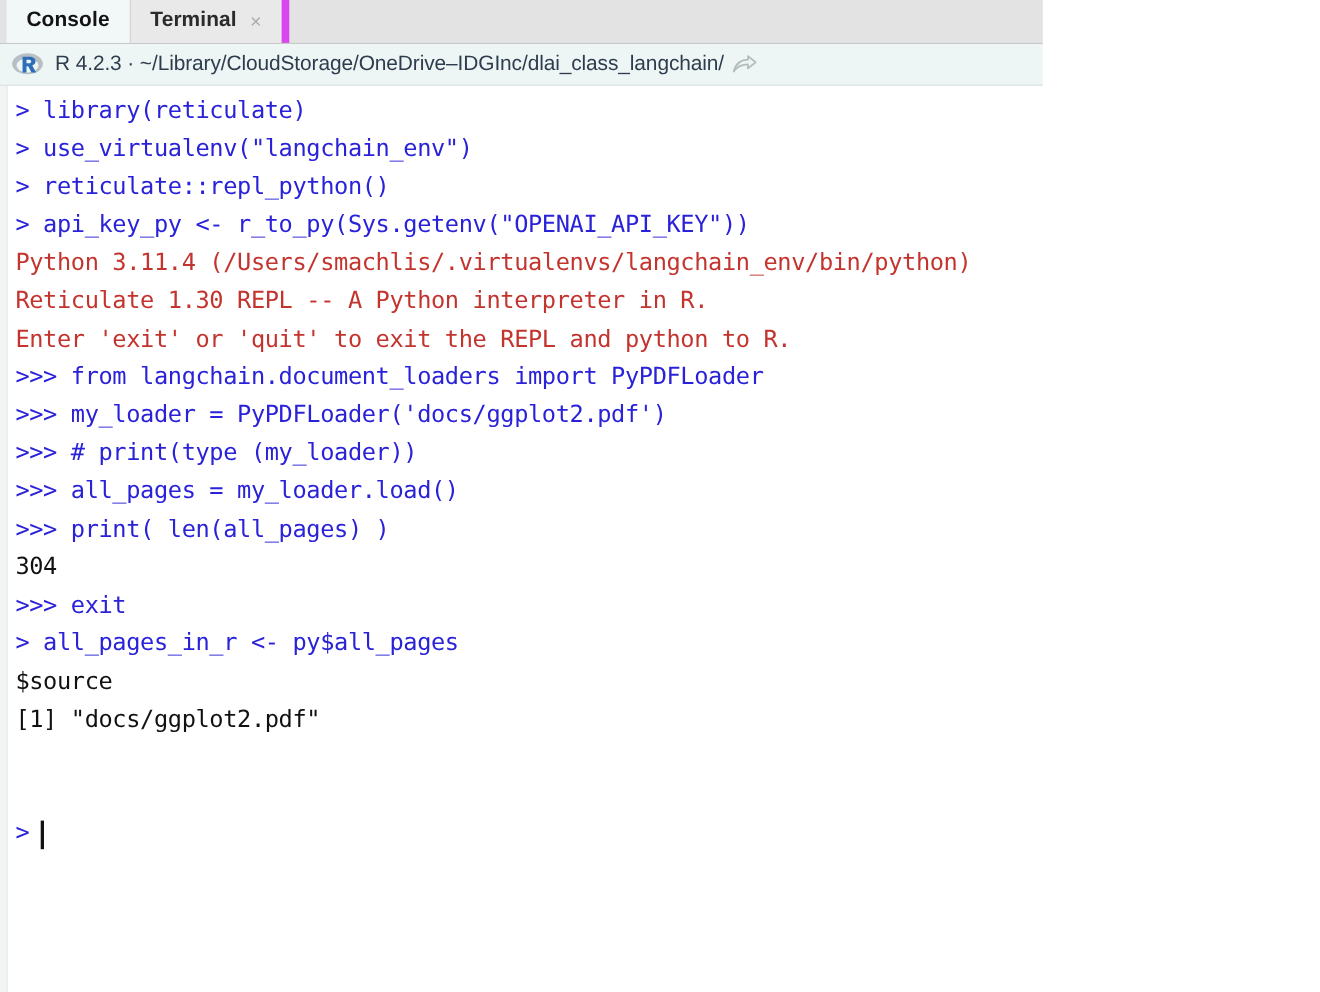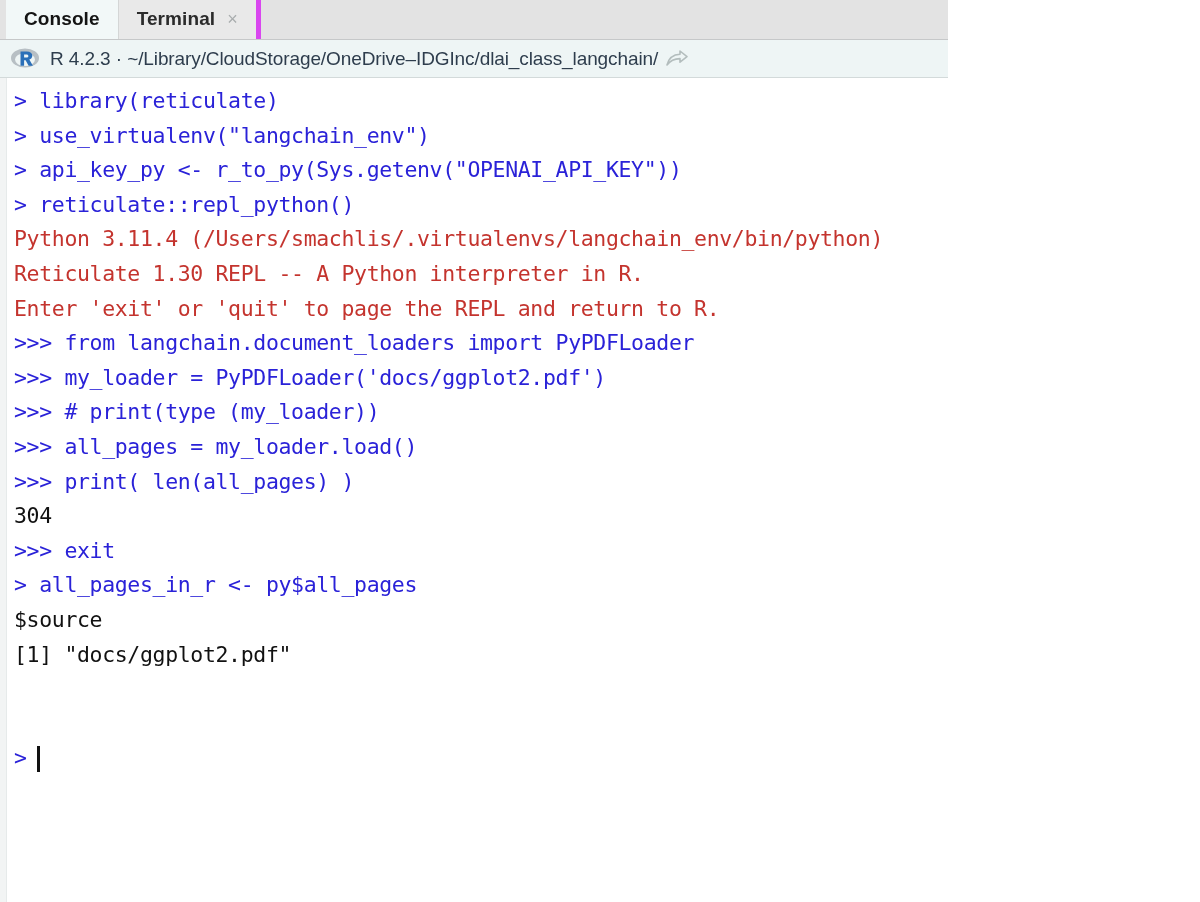--- a/index.html
+++ b/index.html
@@ -50,21 +50,21 @@
     letter-spacing: 0.1px;
   }
   .tab.active {
     background: #f2f8f8;
     color: #141414;
   }
   .tab.inactive {
     background: #e9e9e9;
     color: #2b2b2b;
     border-left: 1px solid #d4d6d6;
-    border-right: 5px solid #d946ef;
+    border-right: 7px solid #d946ef;
   }
   .tab-close {
     margin-left: 12px;
     font-size: 18px;
     color: #a9adae;
     line-height: 1;
     font-weight: normal;
     cursor: pointer;
   }
 
@@ -188,25 +188,25 @@
         <path d="M1 15 C3 7 9 4.5 14 4.3 L14 1 L21 6.6 L14 12.2 L14 8.6 C8.5 8.6 4 10.8 1 15 Z" fill="none" stroke="#b3bdbd" stroke-width="1.6" stroke-linejoin="round"></path>
       </svg>
     </span>
   </div>
 
   <div class="console">
     <div class="gutter"></div>
     <div class="lines" id="console-lines">
         <div class="line c-blue">&gt; library(reticulate)</div>
         <div class="line c-blue">&gt; use_virtualenv("langchain_env")</div>
+        <div class="line c-blue">&gt; reticulate::repl_python()</div>
         <div class="line c-blue">&gt; api_key_py &lt;- r_to_py(Sys.getenv("OPENAI_API_KEY"))</div>
-        <div class="line c-blue">&gt; reticulate::repl_python()</div>
         <div class="line c-red">Python 3.11.4 (/Users/smachlis/.virtualenvs/langchain_env/bin/python)</div>
         <div class="line c-red">Reticulate 1.30 REPL -- A Python interpreter in R.</div>
-        <div class="line c-red">Enter 'exit' or 'quit' to page the REPL and return to R.</div>
+        <div class="line c-red">Enter 'exit' or 'quit' to exit the REPL and python to R.</div>
         <div class="line c-blue">&gt;&gt;&gt; from langchain.document_loaders import PyPDFLoader</div>
         <div class="line c-blue">&gt;&gt;&gt; my_loader = PyPDFLoader('docs/ggplot2.pdf')</div>
         <div class="line c-blue">&gt;&gt;&gt; # print(type (my_loader))</div>
         <div class="line c-blue">&gt;&gt;&gt; all_pages = my_loader.load()</div>
         <div class="line c-blue">&gt;&gt;&gt; print( len(all_pages) )</div>
         <div class="line c-black">304</div>
         <div class="line c-blue">&gt;&gt;&gt; exit</div>
         <div class="line c-blue">&gt; all_pages_in_r &lt;- py$all_pages</div>
         <div class="line c-black">$source</div>
         <div class="line c-black">[1] "docs/ggplot2.pdf"</div>

